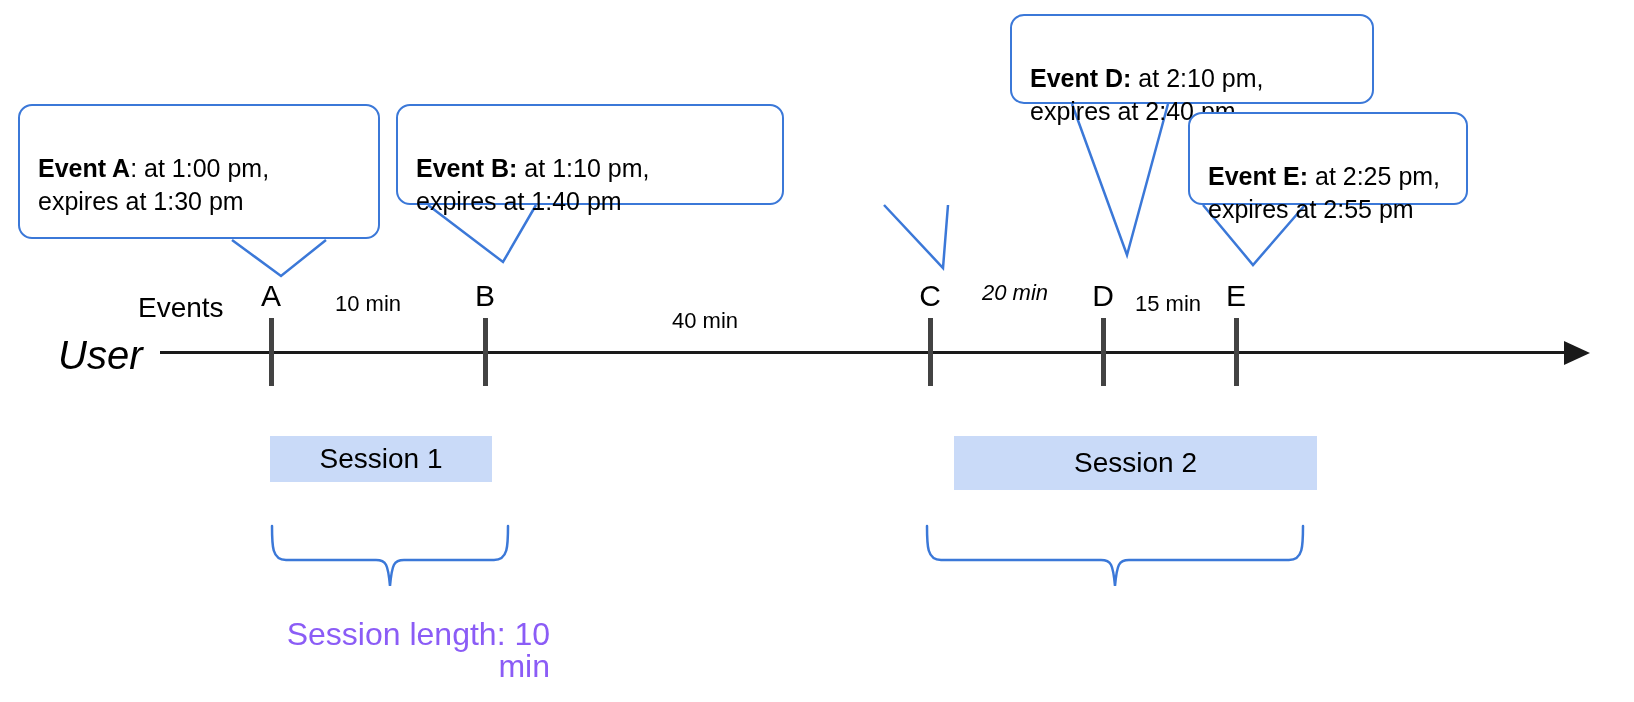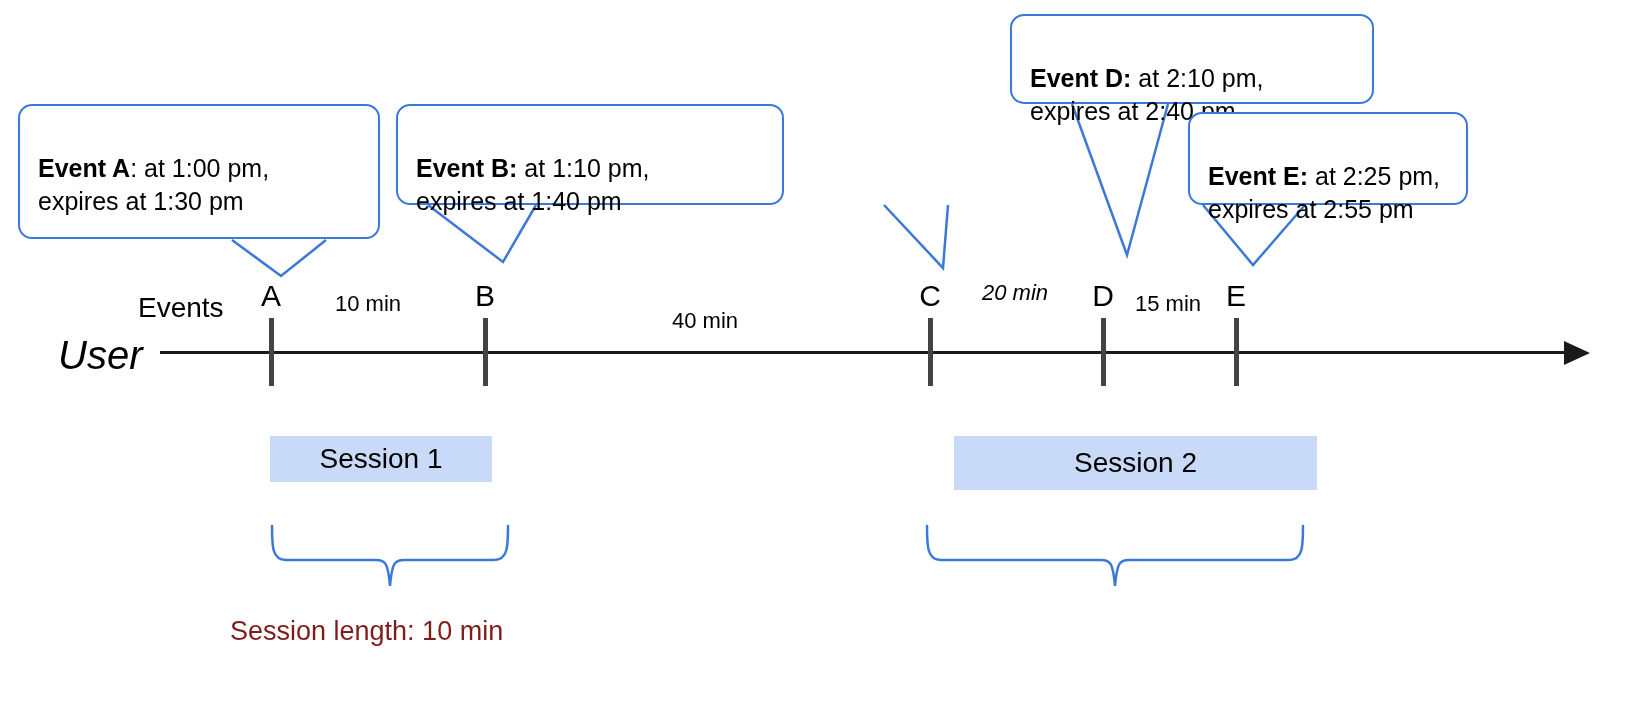--- a/index.html
+++ b/index.html
@@ -92,24 +92,24 @@
     font-size: 28px;
     color: #000000;
     z-index: 1;
   }
 
   
   .brace { position: absolute; z-index: 2; }
   .brace svg { display: block; }
   .caption {
     position: absolute;
-    font-size: 27px;
-    line-height: 1;
-    color: #7f1d1d;
-    text-align: left;
+    font-size: 32px;
+    line-height: 1;
+    color: #8b5cf6;
+    text-align: right;
     z-index: 2;
   }
 
   
   .leaders {
     position: absolute;
     left: 0; top: 0;
     width: 1634px; height: 702px;
     z-index: 2;
     pointer-events: none;

